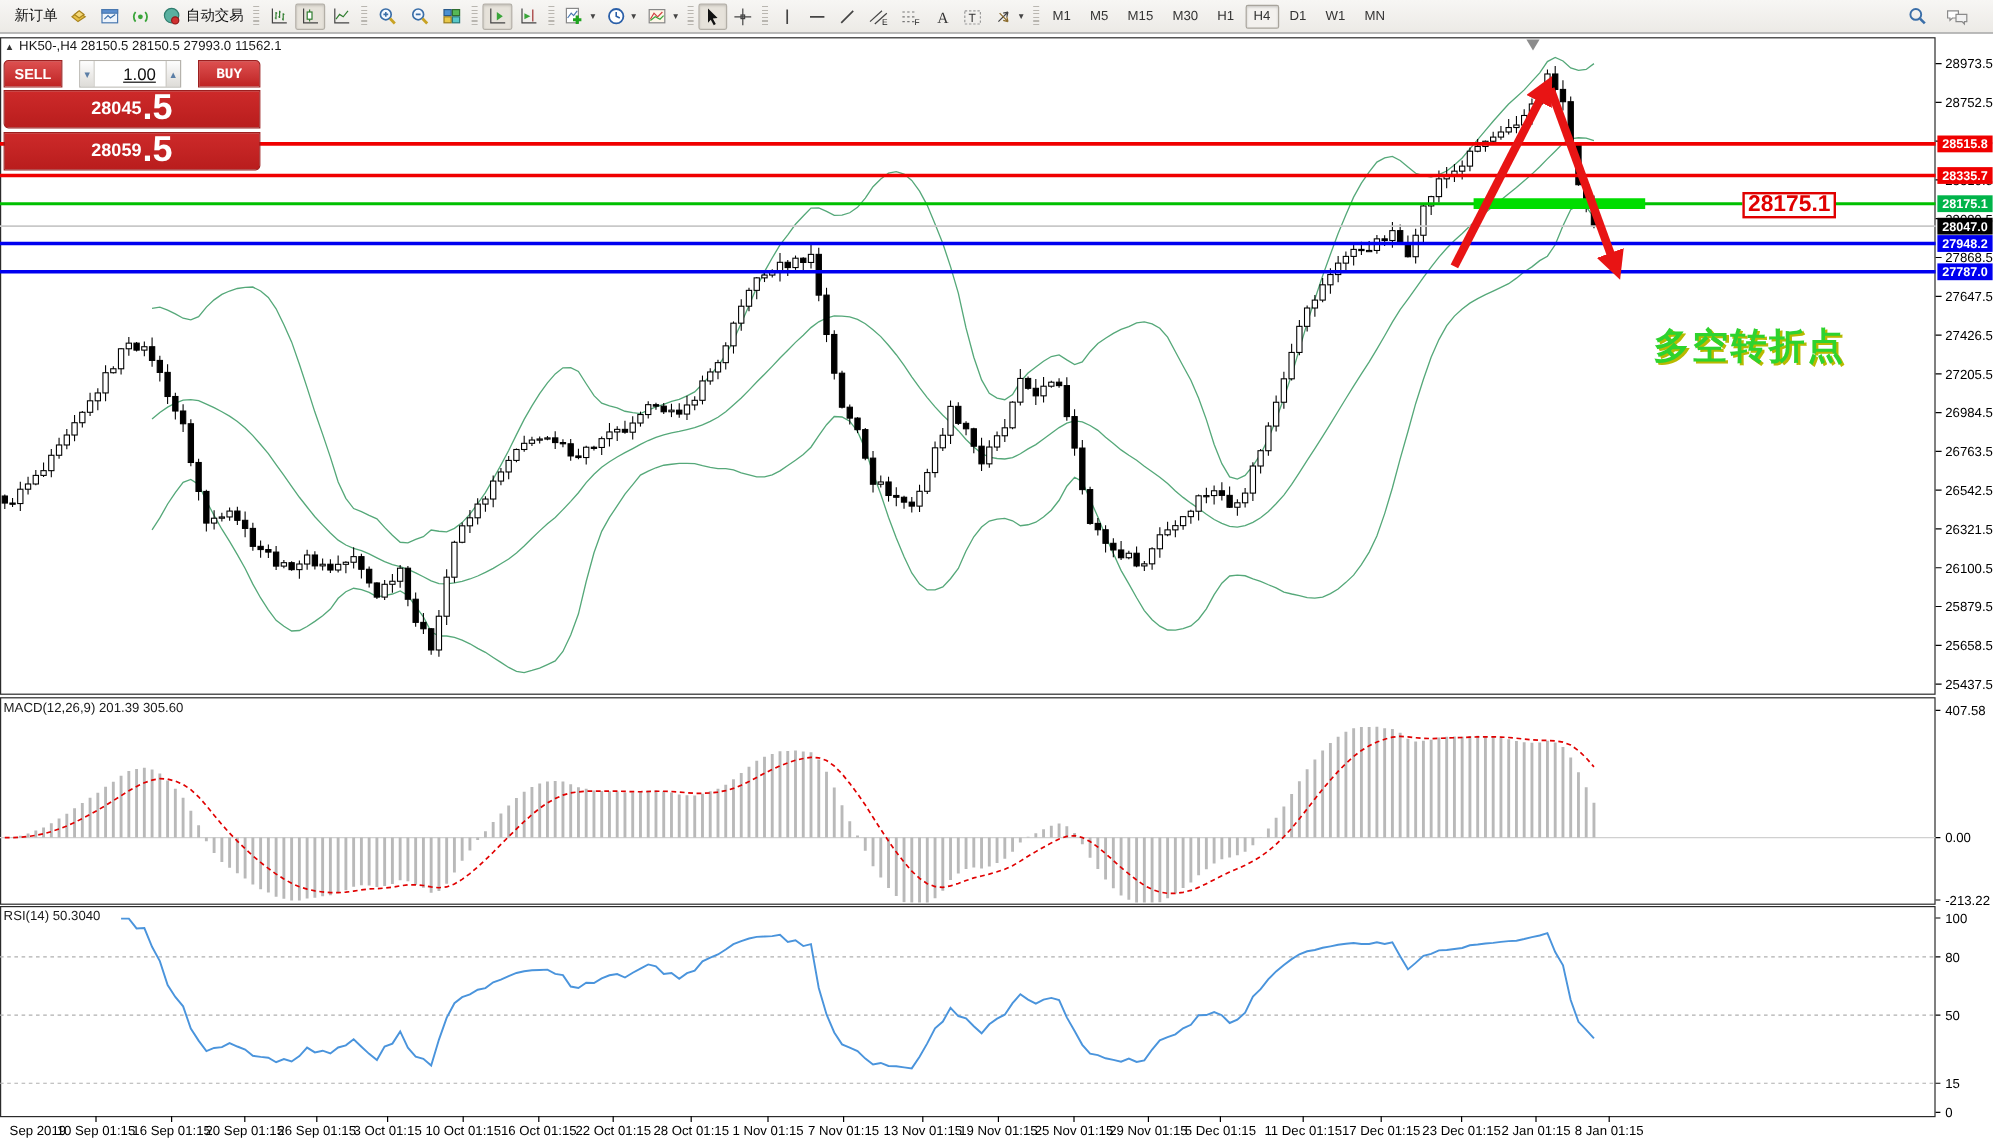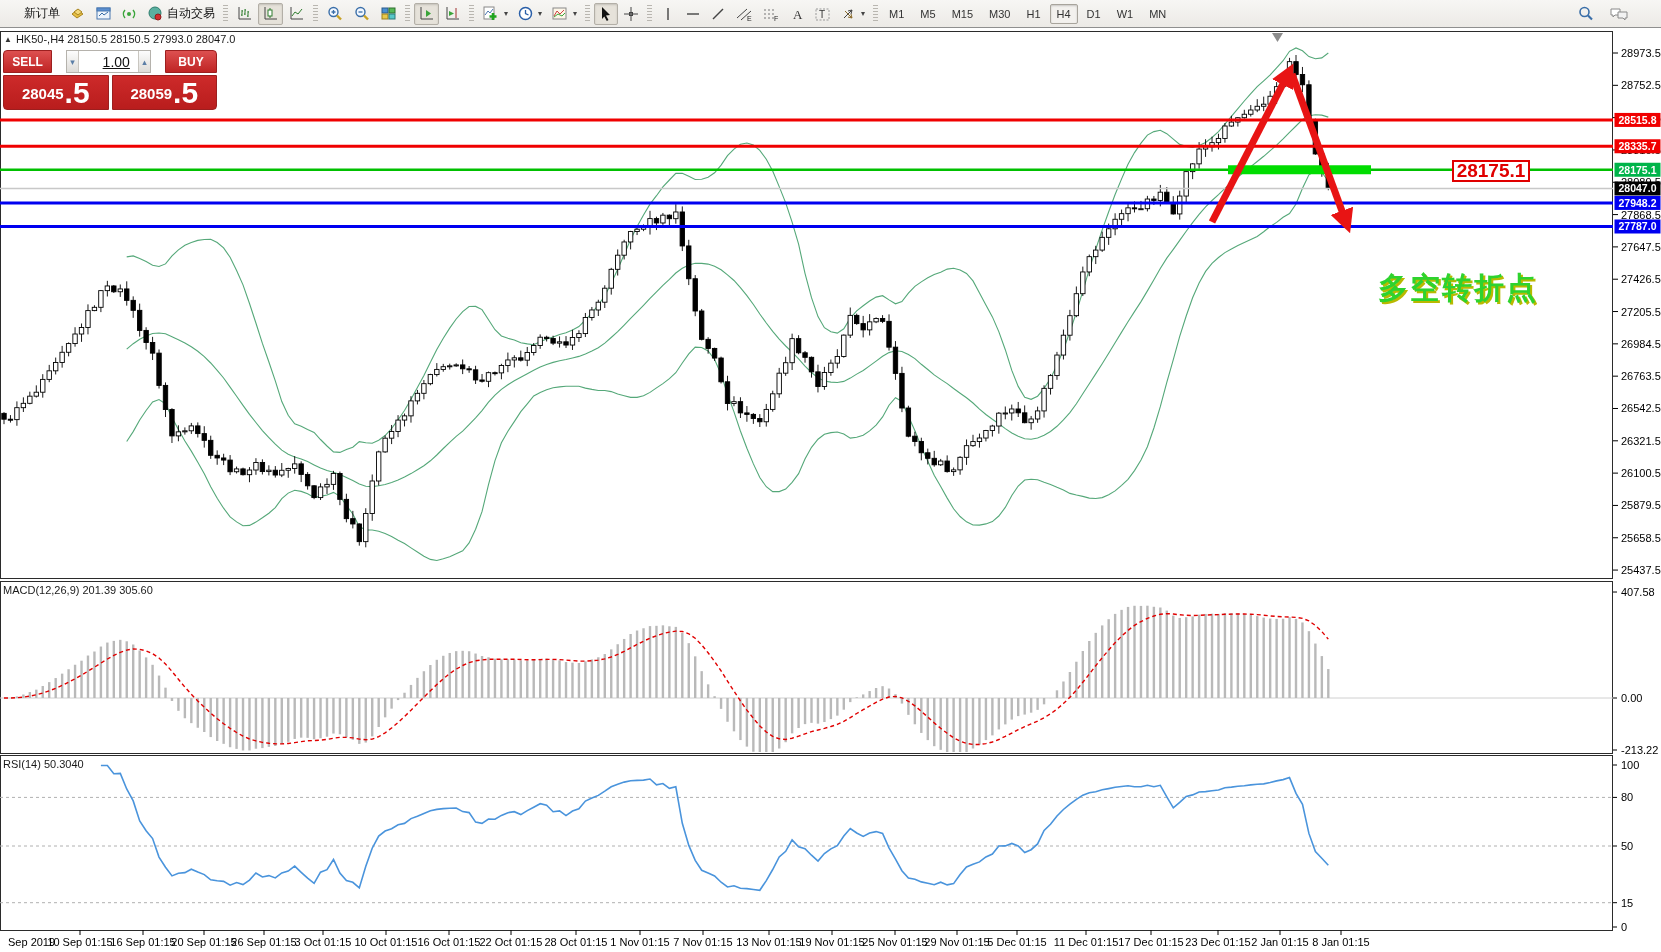--- a/index.html
+++ b/index.html
@@ -2,21 +2,21 @@
 <html><head>
 <meta charset="utf-8">
 <style>
   html,body{margin:0;padding:0;background:#fff;}
   body{width:1661px;height:952px;position:relative;overflow:hidden;
        font-family:"Liberation Sans",sans-serif;-webkit-font-smoothing:none;}
 
   
   .toolbar{position:absolute;top:0;left:0;width:100%;height:28px;z-index:5;
     background:linear-gradient(#f7f6f4,#eceae6);border-bottom:1px solid #8f8f8f;
-    display:flex;align-items:center;padding:0 20px;box-sizing:border-box;gap:1px;}
+    display:flex;align-items:center;padding:0 8px;box-sizing:border-box;gap:1px;}
   .tb-grip{width:5px;height:18px;margin:0 3px;
     background:repeating-linear-gradient(to bottom,#b9b6b0 0 1px,transparent 1px 3px);}
   .tb-btn{height:22px;min-width:24px;border:1px solid transparent;background:transparent;
     display:flex;align-items:center;justify-content:center;gap:3px;padding:0 3px;
     font:12px "Liberation Sans",sans-serif;color:#222;border-radius:2px;cursor:default;}
   .tb-btn.pressed{background:#e6e2da;border:1px solid #b3afa7;box-shadow:inset 0 1px 2px rgba(0,0,0,.15);}
   .tb-btn .dd{font-size:8px;color:#444;margin-left:1px;}
   .tf-btn{height:20px;min-width:27px;border:1px solid transparent;background:transparent;
     font:11px "Liberation Sans",sans-serif;color:#333;border-radius:2px;}
   .tf-btn.active{background:#f3f1ee;border:1px solid #a8a49c;box-shadow:inset 0 1px 2px rgba(0,0,0,.18);font-weight:normal;}
@@ -28,26 +28,26 @@
   .overlay{position:absolute;z-index:3;}
   .symbol-info{left:4px;top:33px;font:11px "Liberation Sans",sans-serif;color:#1a1a1a;display:flex;align-items:center;gap:4px;}
   .symbol-info .tri{font-size:8px;color:#333;}
 
   
   .trade-panel{left:3px;top:50px;width:214px;}
   .tp-row1{display:flex;gap:14px;height:23px;}
   .tp-sell,.tp-buy{flex:0 0 49px;border:1px solid #9c1f1f;color:#fff;font:bold 12px "Liberation Sans",sans-serif;
      background:linear-gradient(#dd5050,#bf2424);}
   .tp-sell{border-radius:4px 0 0 0;}
-  .tp-buy{flex:0 0 52px;border-radius:0 4px 0 0;}
+  .tp-buy{flex:0 0 52px;border-radius:0 4px 0 0;font-family:Liberation Mono, monospace;}
   .tp-vol{flex:1;display:flex;border:1px solid #b5b2ac;background:#fff;}
   .tp-dn,.tp-up{width:20px;border:none;background:linear-gradient(#fdfdfd,#dedcd8);color:#5b7ea6;font-size:9px;padding:0;border-left:1px solid #c9c6c0;border-right:1px solid #c9c6c0;}
   .tp-dn{border-left:none;} .tp-up{border-right:none;}
   .tp-in{width:100%;border:none;outline:none;text-align:right;padding-right:8px;font:14px "Liberation Sans",sans-serif;color:#111;text-decoration:underline;}
-  .tp-row2{display:flex;gap:3px;margin-top:2px;height:35px;}
+  .tp-row2{display:flex;gap:3px;margin-top:2px;height:35px;flex-direction:column;}
   .tp-price{flex:1;background:linear-gradient(#cd2a2a,#b91d1d);border:1px solid #9c1f1f;color:#fff;
      display:flex;align-items:flex-end;justify-content:center;padding-bottom:2px;}
   .tp-price .main{font:bold 15px "Liberation Sans",sans-serif;line-height:26px;}
   .tp-price .big{font:bold 30px "Liberation Sans",sans-serif;line-height:28px;margin-left:1px;}
   .tp-price:first-child{border-radius:0 0 0 4px;}
   .tp-price:last-child{border-radius:0 0 4px 0;}
 
   .pane-label{font:11px "Liberation Sans",sans-serif;color:#1a1a1a;}
   .macd-label{left:3px;top:584px;}
   .rsi-label{left:3px;top:758px;}
@@ -1041,21 +1041,21 @@
       <svg width="20" height="17">
           <path d="M2,4 h9 v6 h-5 l-2,2 v-2 h-2 z" fill="#fff" stroke="#8a8a8a"></path>
           <path d="M9,7 h9 v6 h-2 v2 l-2,-2 h-5 z" fill="#f2f2f2" stroke="#8a8a8a"></path>
         </svg>
     </button>
   </div>
 </div>
 
 <div class="overlay symbol-info">
   <span class="tri">▲</span>
-  <span>HK50-,H4  28150.5 28150.5 27993.0 28047.0</span>
+  <span>HK50-,H4  28150.5 28150.5 27993.0 11562.1</span>
 </div>
 
 <div class="overlay trade-panel">
   <div class="tp-row1">
     <button class="tp-sell">SELL</button>
     <div class="tp-vol">
       <button class="tp-dn">▾</button>
       <input class="tp-in" value="1.00" style="">
       <button class="tp-up">▴</button>
     </div>

